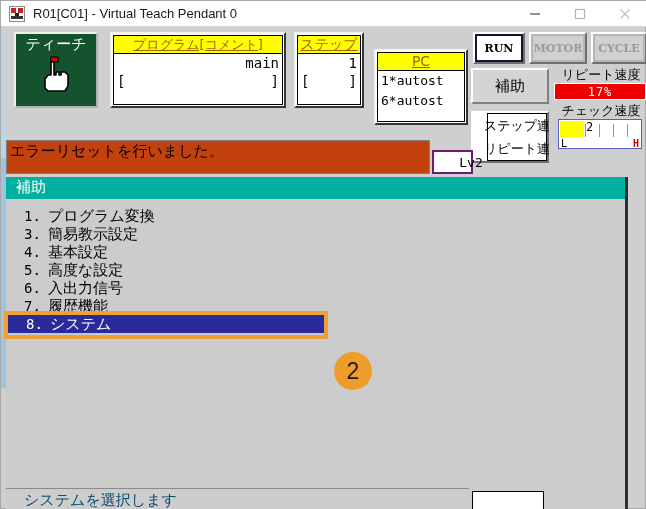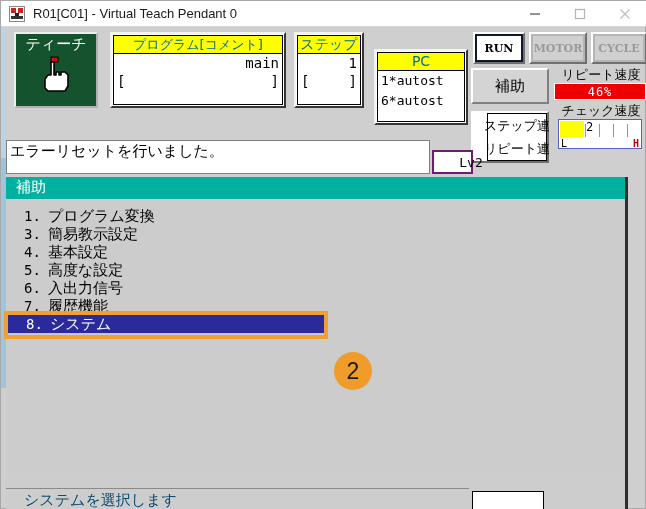--- a/index.html
+++ b/index.html
@@ -121,28 +121,29 @@
   }
   .fbox-inner {
     position: absolute; left: 1px; top: 1px; right: 1px; bottom: 1px;
     border: 1px solid #000;
     background: #fff;
     box-sizing: border-box;
     overflow: hidden;
   }
   .fhead {
     background: #ffff00;
-    color: #0369a1;
+    color: #a16207;
     text-align: center;
     font-family: "DejaVu Sans", sans-serif;
     font-size: 14px;
     line-height: 17px;
     border-bottom: 1px solid #000;
     white-space: nowrap;
     overflow: hidden;
+    text-decoration: underline;
   }
   .fval {
     font-family: "DejaVu Sans Mono", monospace;
     font-size: 14px;
     color: #000;
     padding: 0 3px;
     line-height: 19px;
     white-space: nowrap;
   }
   .fval.right { text-align: right; }
@@ -277,21 +278,21 @@
   #chk-H {
     position: absolute; right: 2px; bottom: -1px;
     font-family: "DejaVu Sans Mono", monospace;
     font-size: 10px; color: #cc0000; font-weight: bold;
   }
 
   
   #msgbar {
     position: absolute; left: 5px; top: 113px;
     width: 424px; height: 34px;
-    background: #ffffff;
+    background: #c2410c;
     border: 1px solid #808080;
     box-sizing: border-box;
   }
   #msgtext {
     position: absolute; left: 3px; top: 1px;
     font-family: "DejaVu Sans", sans-serif;
     font-size: 15px; color: #000;
     white-space: nowrap;
   }
   #lv-box {
@@ -492,21 +493,21 @@
 
       <div id="mode-box">
         <div class="mb-in">
           <span class="mode-line">ステップ連</span>
           <span class="mode-line">リピート連</span>
         </div>
       </div>
 
       <div id="rep-label">リピート速度</div>
       <div id="rep-bar">
-        <span id="rep-val">46%</span>
+        <span id="rep-val">17%</span>
       </div>
 
       <div id="chk-label">チェック速度</div>
       <div id="chk-gauge">
         <div id="chk-fill"></div>
         <span id="chk-num">2</span>
         <div class="chk-tick" style="left:26px"></div>
         <div class="chk-tick" style="left:40px"></div>
         <div class="chk-tick" style="left:54px"></div>
         <div class="chk-tick" style="left:68px"></div>

